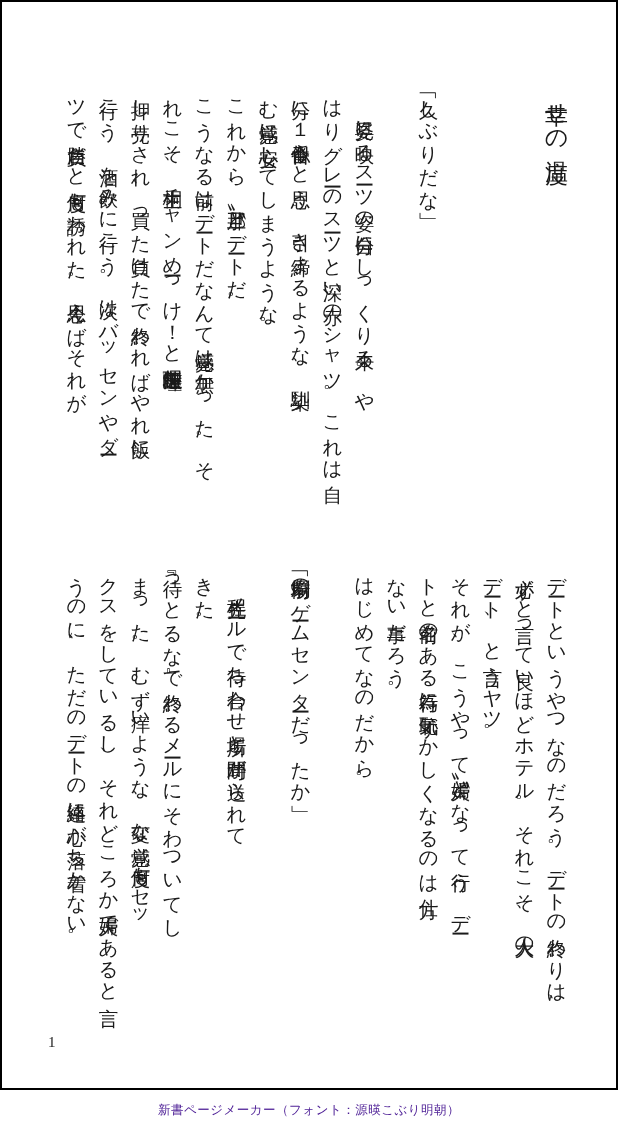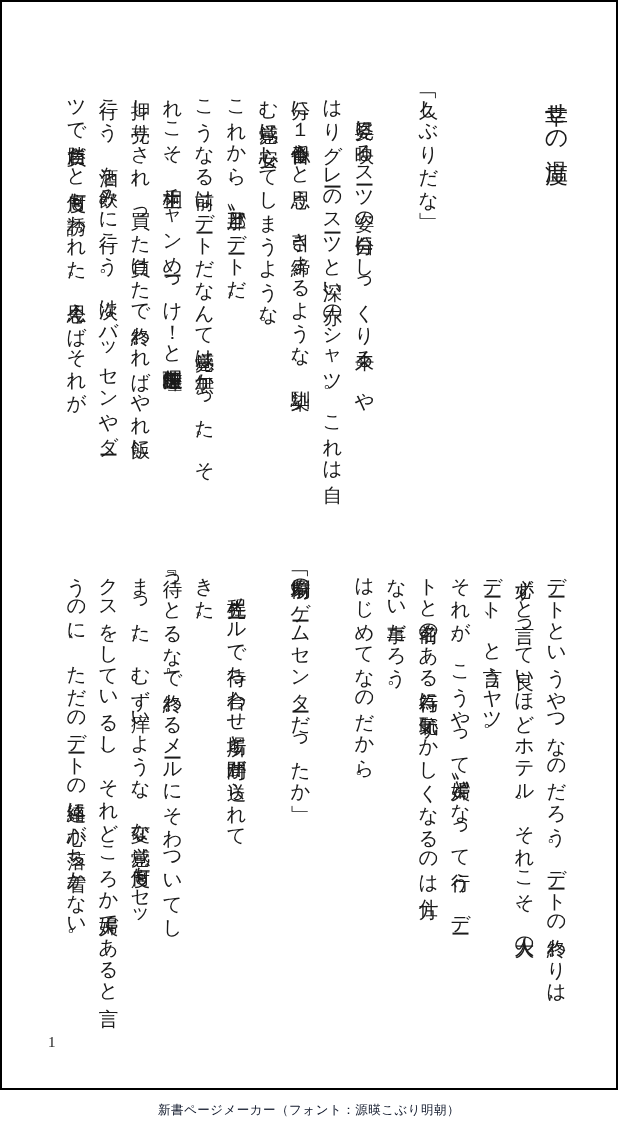--- a/index.html
+++ b/index.html
@@ -53,21 +53,21 @@
     top: 1032px;
     font-size: 15px;
     color: #1a1a1a;
   }
   .footer {
     width: 618px;
     margin-top: 12px;
     text-align: center;
     font-size: 12.5px;
     letter-spacing: 0.5px;
-    color: #0f172a;
+    color: #4c1d95;
   }
 </style>
 </head>
 <body>
 
 <div class="page">
   <div class="content">
 
     <div class="band band-top">
       <div class="tline title">幸せの温度</div>

